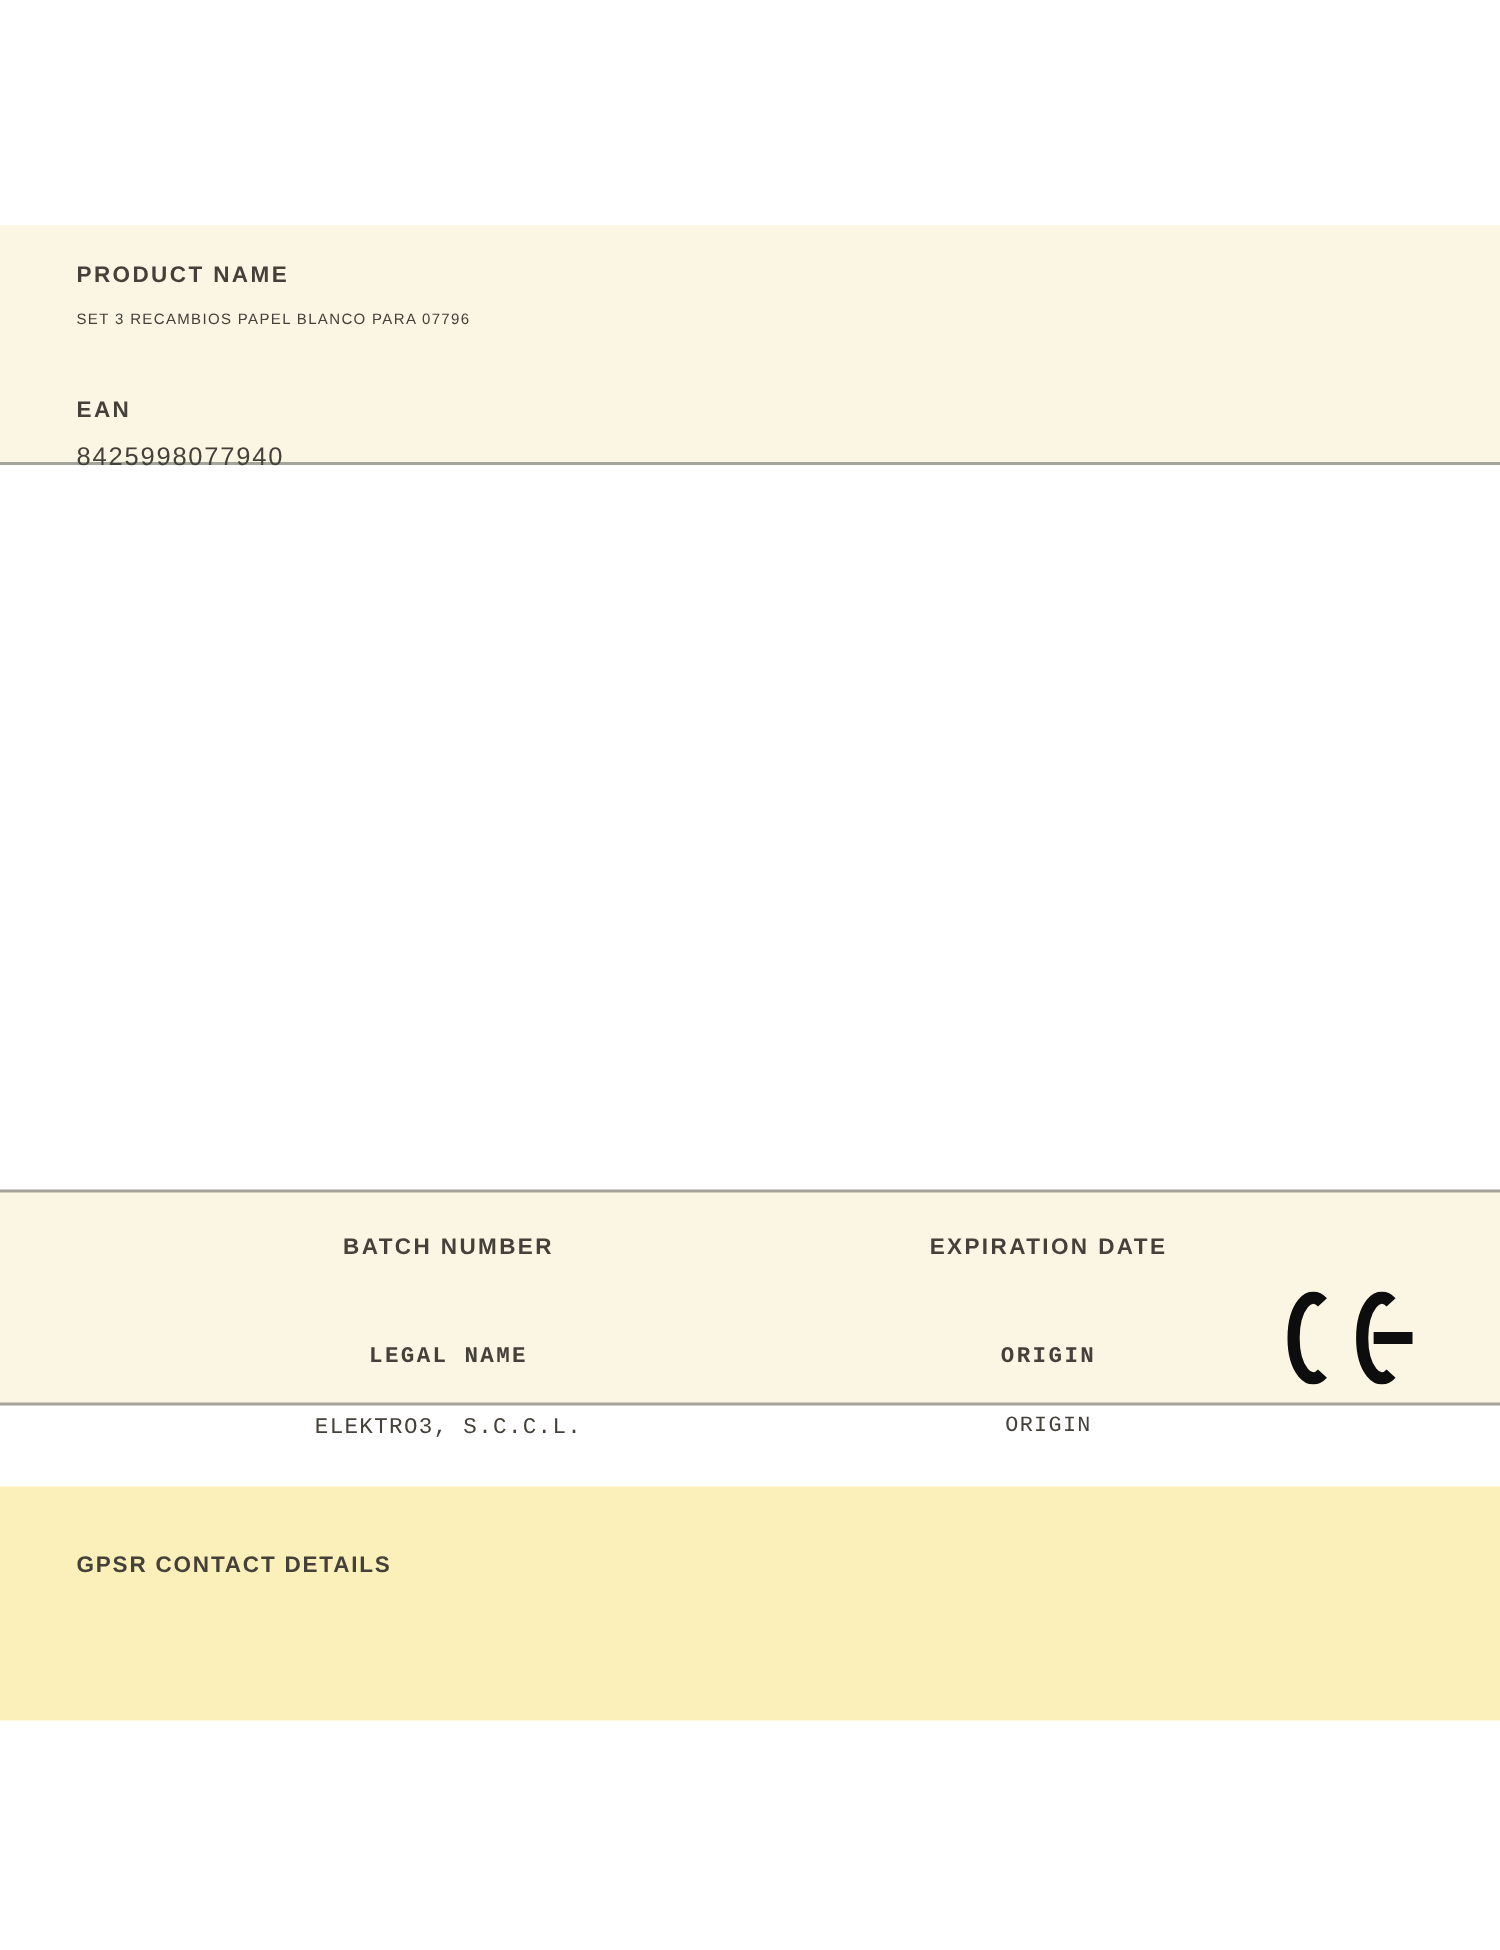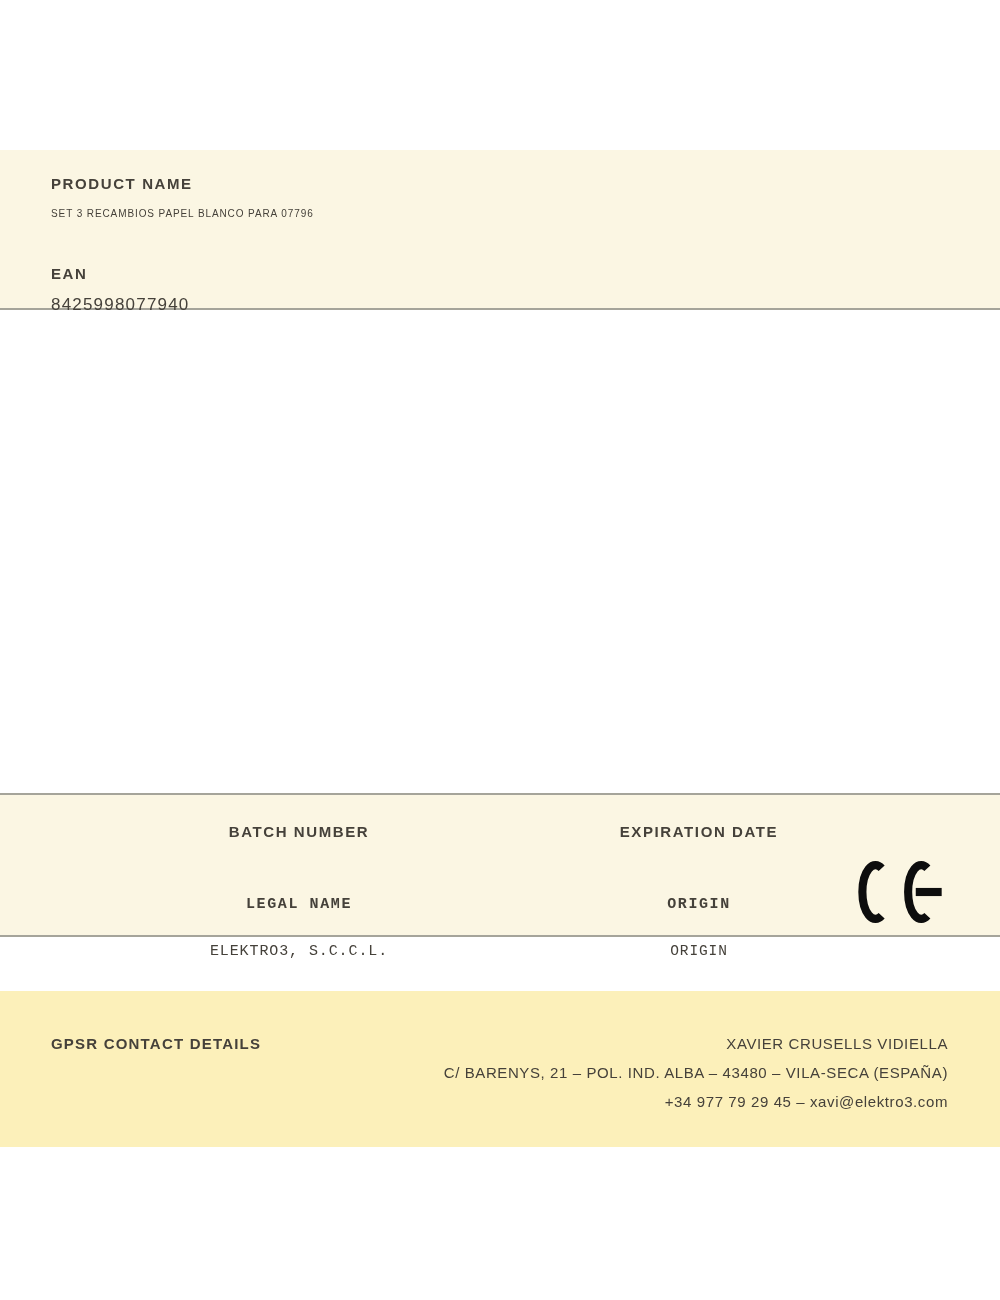--- a/index.html
+++ b/index.html
@@ -107,20 +107,15 @@
           <path d="M 22.95 7.1 A 12.9 26.5 0 1 0 22.95 53.9"></path>
           <path d="M 67.95 7.1 A 12.9 26.5 0 1 0 67.95 53.9"></path>
           <path d="M 56.5 30.5 H 82"></path>
         </g>
       </svg>
     </div>
   </div>
 
   <div class="band band-gpsr">
     <div class="field-label pos-gpsr-label">GPSR CONTACT DETAILS</div>
-    <div class="contact-block">
-      <div class="contact-line">XAVIER CRUSELLS VIDIELLA</div>
-      <div class="contact-line">C/ BARENYS, 21 – POL. IND. ALBA – 43480 – VILA-SECA (ESPAÑA)</div>
-      <div class="contact-line">+34 977 79 29 45 – xavi@elektro3.com</div>
-    </div>
   </div>
 
 </div>
 
 </body></html>

